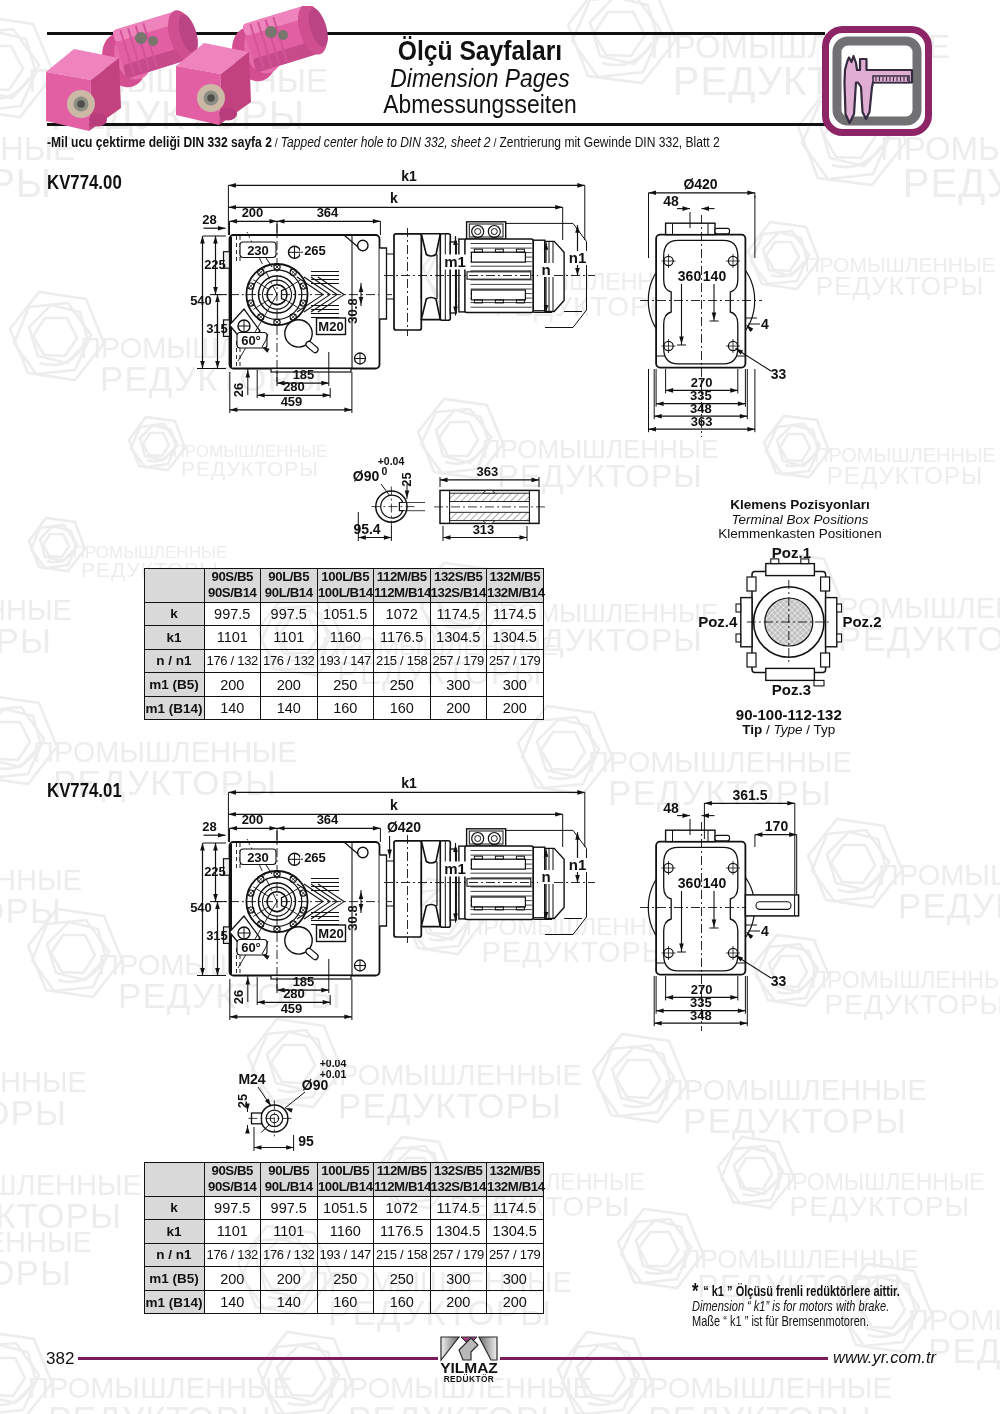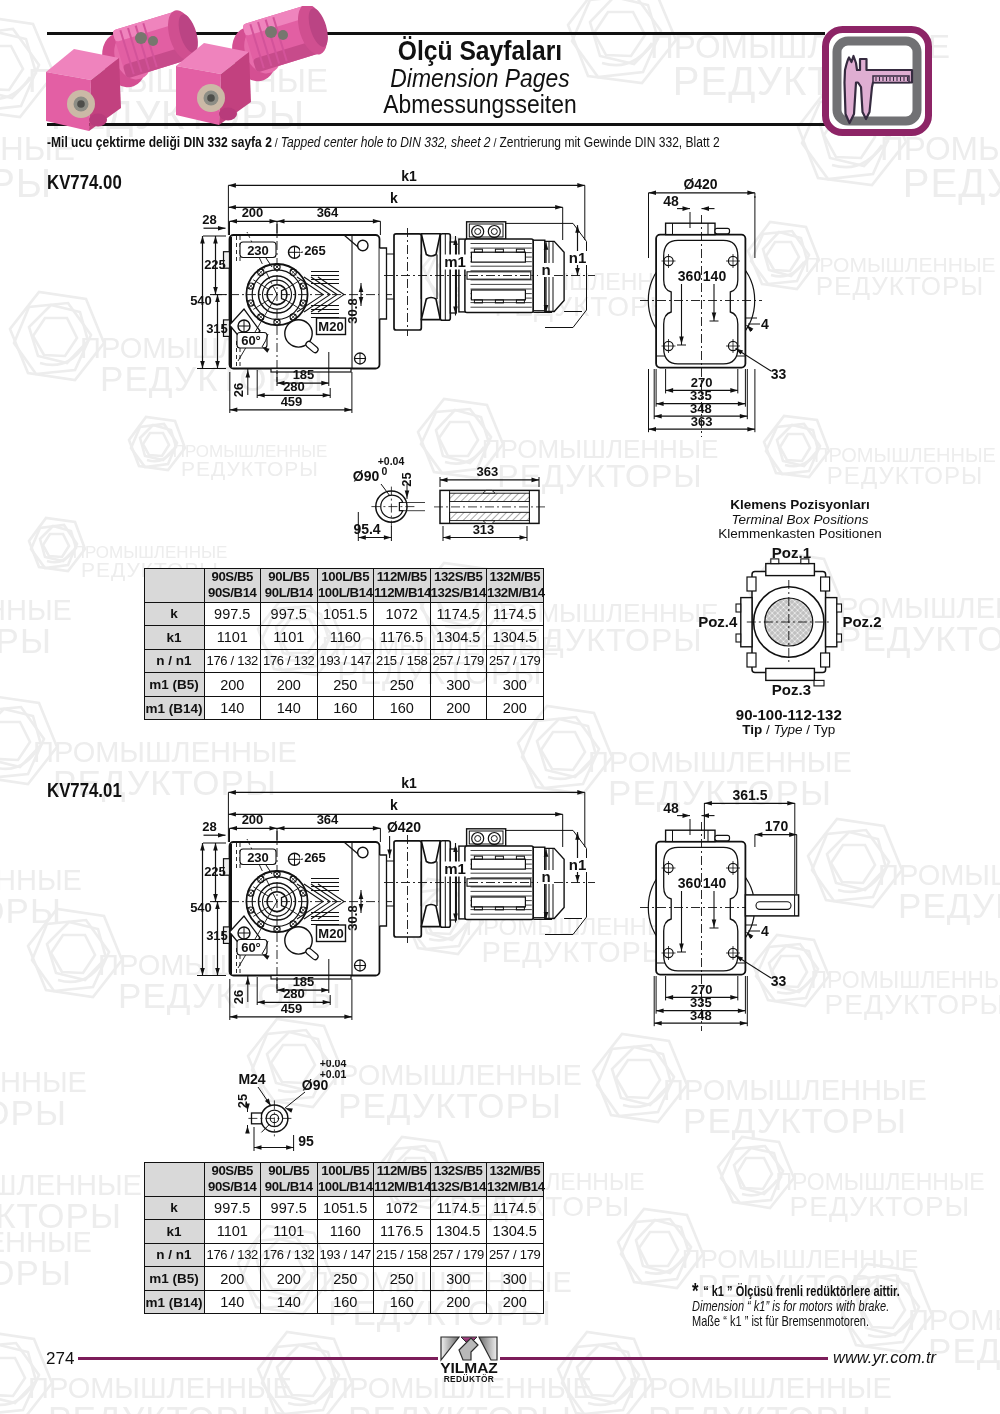--- a/index.html
+++ b/index.html
@@ -1354,21 +1354,21 @@
 <td style="border:1.6px solid #111;text-align:center;white-space:nowrap;font-size:14.5px;padding:0">200</td>
 </tr>
 </tbody>
     </table>
 <div style="position:absolute;left:692px;top:1284px;font-size:14.5px;line-height:14px;transform:scaleX(0.76);transform-origin:0 0;white-space:nowrap">
       <div><span style="font-size:22px;font-weight:bold;vertical-align:-2px">* </span><b>“ k1 ” Ölçüsü frenli redüktörlere aittir.</b></div>
       <div style="font-style:italic;margin-top:1px">Dimension “ k1” is for motors with brake.</div>
       <div style="margin-top:1px">Maße “ k1 ” ist für Bremsenmotoren.</div>
     </div>
 
-<div style="position:absolute;left:46px;top:1349px;font-size:17px">274</div>
+<div style="position:absolute;left:46px;top:1349px;font-size:17px">382</div>
 
 <div style="position:absolute;left:78px;top:1357px;width:361px;height:2.5px;background:#7c1d5a"></div>
 
 <div style="position:absolute;left:497px;top:1357px;width:331px;height:2.5px;background:#7c1d5a"></div>
 
 <div style="position:absolute;left:833px;top:1348px;font-size:16.5px;font-style:italic">www.yr.com.tr</div>
 
 <svg style="position:absolute;left:438px;top:1334px" width="62" height="50" viewBox="0 0 62 50">
 <defs>
         <linearGradient id="lg" x1="0" y1="0" x2="1" y2="0">

